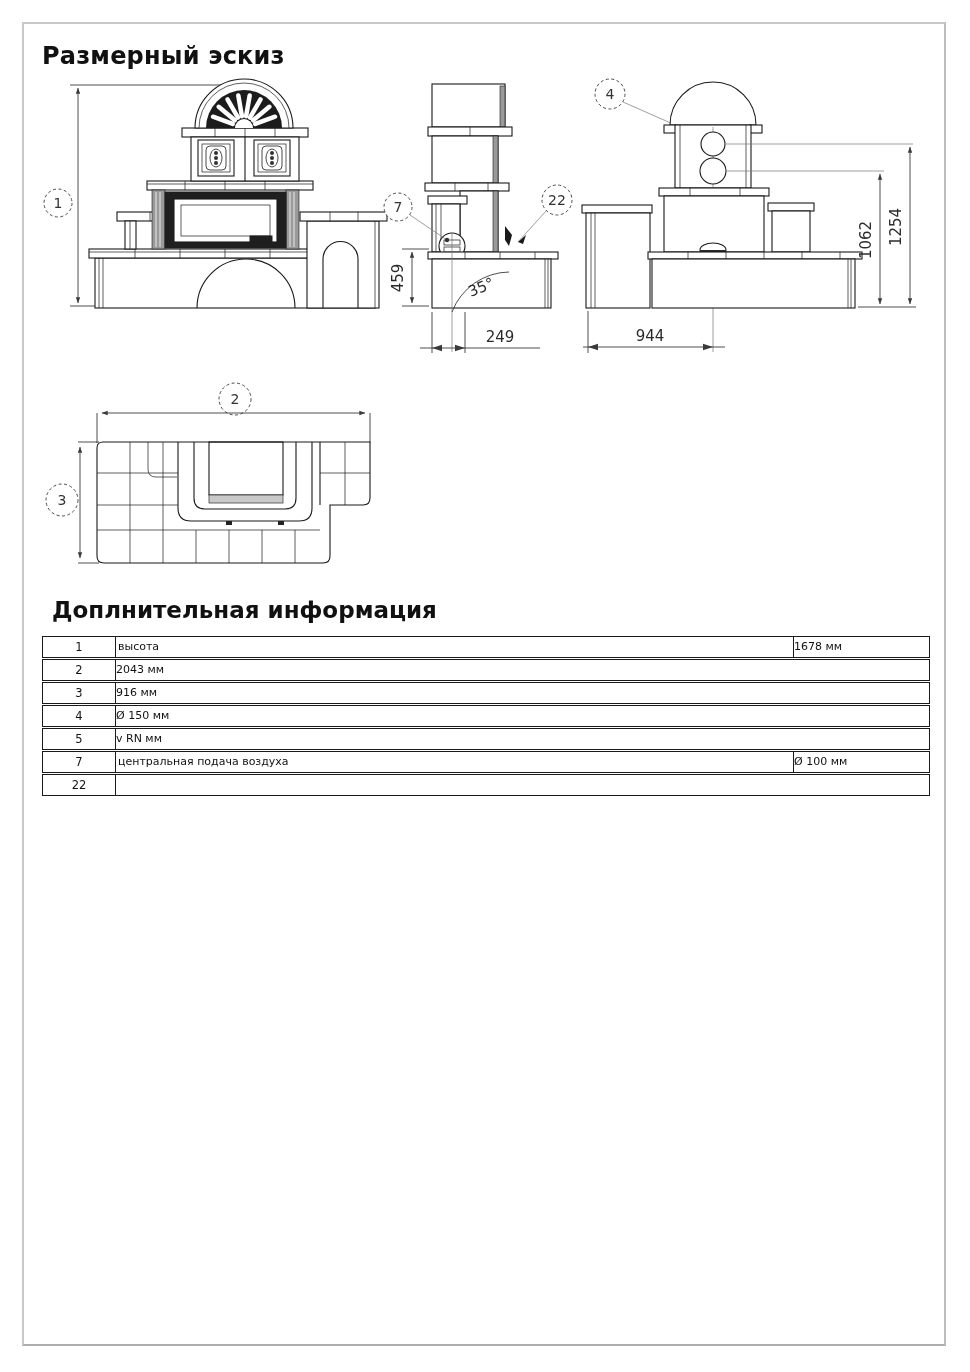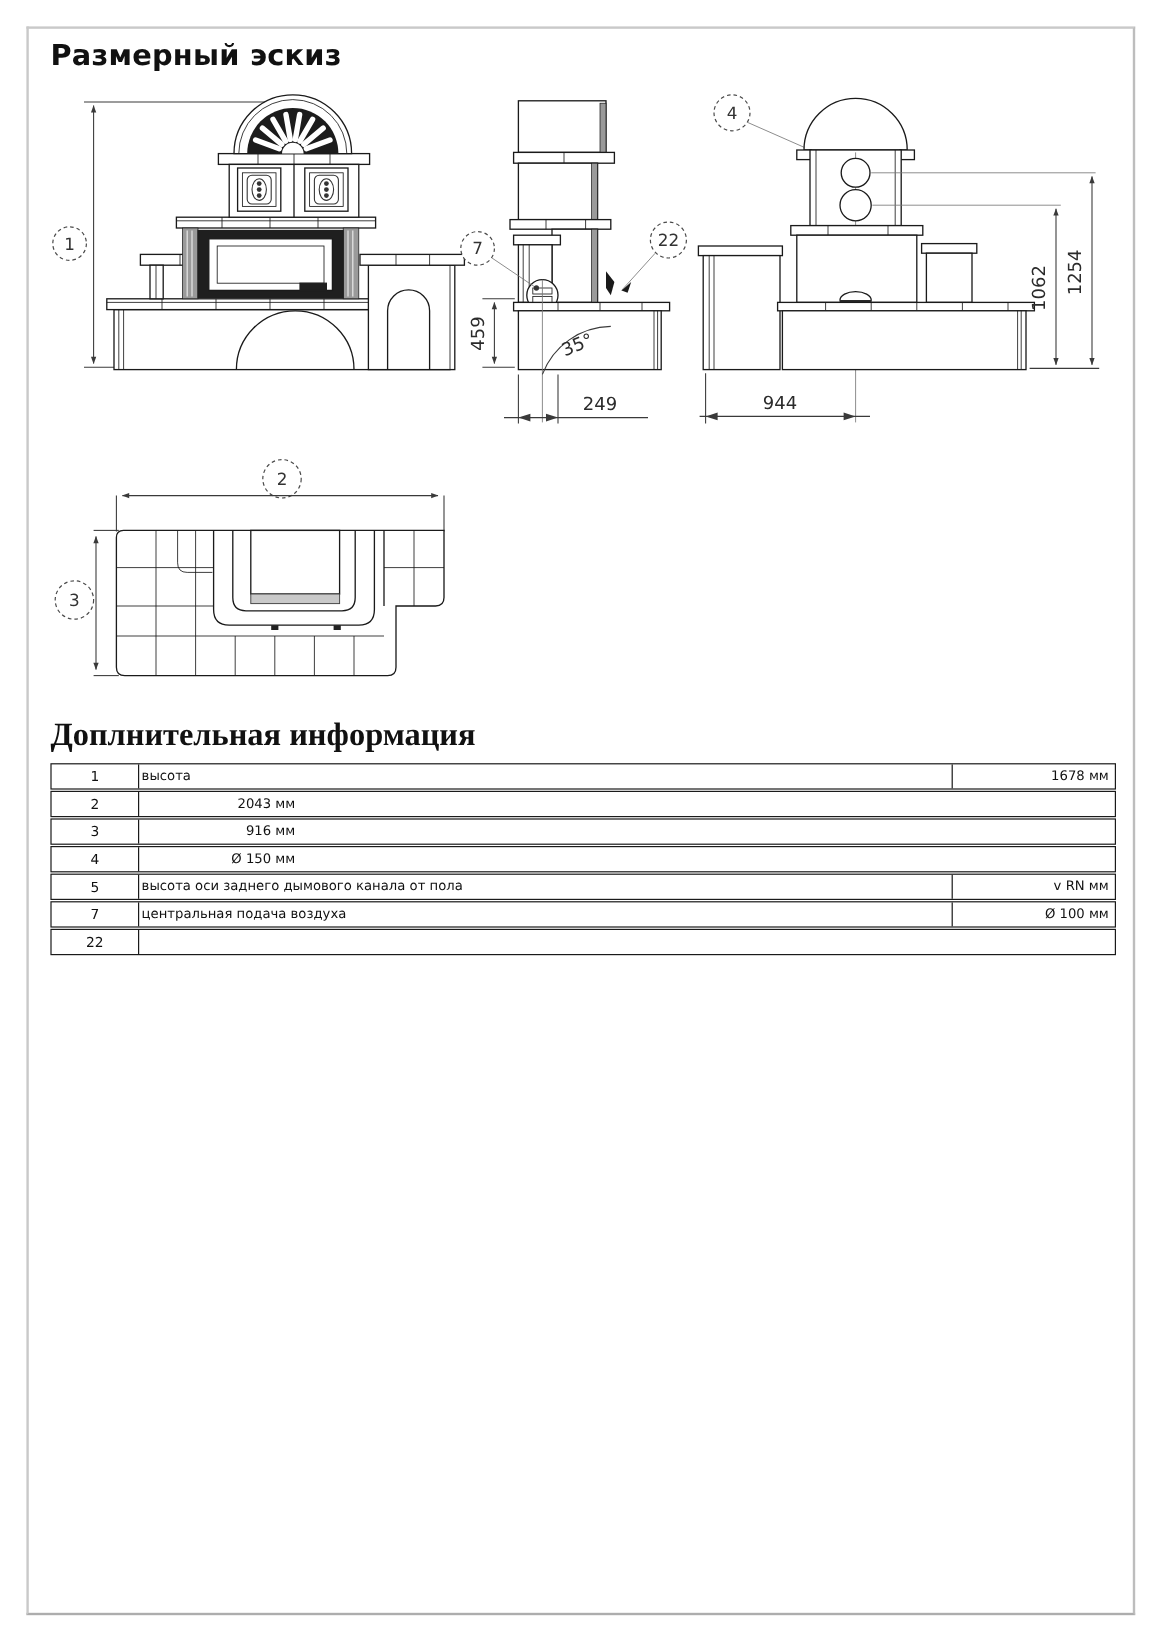--- a/index.html
+++ b/index.html
@@ -1,40 +1,40 @@
 <!DOCTYPE html>
 <html><head>
 <meta charset="utf-8">
 <style>
   html,body{margin:0;padding:0;background:#fff;}
   #root{position:relative;width:970px;height:1372px;background:#fff;
         font-family:"DejaVu Sans","Liberation Sans",sans-serif;color:#111;overflow:hidden;}
   .page-border{position:absolute;left:22px;top:22px;width:920px;height:1320px;
         border:2px solid #c9c9c9;border-bottom-color:#adadad;border-right-color:#bdbdbd;background:#fff;}
-  .h1{position:absolute;left:42px;top:32px;font-size:24px;font-weight:bold;letter-spacing:.2px;}
-  .h2{position:absolute;left:42px;top:597px;font-size:27px;font-weight:bold;font-family:Liberation Serif, serif;}
+  .h1{position:absolute;left:42px;top:42px;font-size:24px;font-weight:bold;letter-spacing:.2px;}
+  .h2{position:absolute;left:52px;top:597px;font-size:23px;font-weight:bold;}
   svg{position:absolute;left:0;top:0;}
   .ln{stroke:#1a1a1a;stroke-width:1.1;fill:none;}
   .lnf{stroke:#1a1a1a;stroke-width:1.1;fill:#fff;}
   .thin{stroke:#1a1a1a;stroke-width:0.7;fill:none;}
   .sh{fill:#9a9a9a;stroke:#1a1a1a;stroke-width:0.6;}
   .dk{fill:#1f1f1f;stroke:#1f1f1f;}
   .dim{stroke:#3a3a3a;stroke-width:0.9;fill:none;}
   .cl{stroke:#777;stroke-width:0.7;fill:none;}
   .callout{stroke:#4a4a4a;stroke-width:1;fill:#fff;stroke-dasharray:3 2.5;}
   .cotxt{font-size:14px;fill:#333;text-anchor:middle;}
   .dimtxt{font-size:15px;fill:#2b2b2b;text-anchor:middle;}
   .motif{stroke:#333;stroke-width:0.9;fill:none;}
   
   .info-table{position:absolute;left:42px;top:636px;width:888px;}
   .t-row{display:flex;border:1px solid #1a1a1a;height:20px;margin-bottom:1px;background:#fff;}
   .t-num{width:72px;text-align:center;font-size:11.5px;line-height:20px;}
   .t-desc{flex:1;border-left:1px solid #1a1a1a;padding-left:2px;font-size:11px;line-height:20px;
           white-space:nowrap;overflow:hidden;}
-  .t-val{width:130px;border-left:1px solid #1a1a1a;text-align:right;padding-right:5px;
+  .t-val{width:130px;border-left:1px solid #1a1a1a;padding-right:5px;
          font-size:11px;line-height:20px;}
 </style>
 </head>
 <body>
 
 <div id="root">
   <div class="page-border"></div>
 
   <div class="h1">Размерный эскиз</div>
 
@@ -313,21 +313,20 @@
     <div class="t-row">
       <div class="t-num">3</div>
       <div class="t-val">916 мм</div>
     </div>
     <div class="t-row">
       <div class="t-num">4</div>
       <div class="t-val">Ø 150 мм</div>
     </div>
     <div class="t-row">
       <div class="t-num">5</div>
-      <div class="t-desc">высота оси заднего дымового канала от пола</div>
       <div class="t-val">v RN мм</div>
     </div>
     <div class="t-row">
       <div class="t-num">7</div>
       <div class="t-desc">центральная подача воздуха</div>
       <div class="t-val">Ø 100 мм</div>
     </div>
     <div class="t-row">
       <div class="t-num">22</div>
       <div class="t-val"></div>

